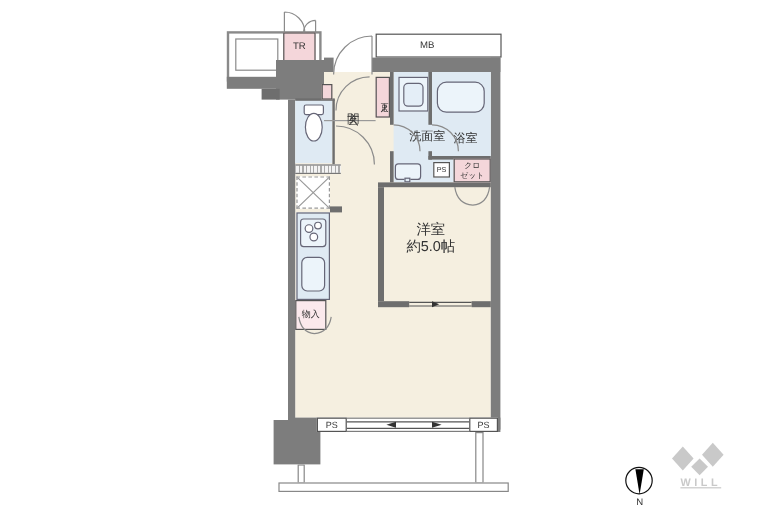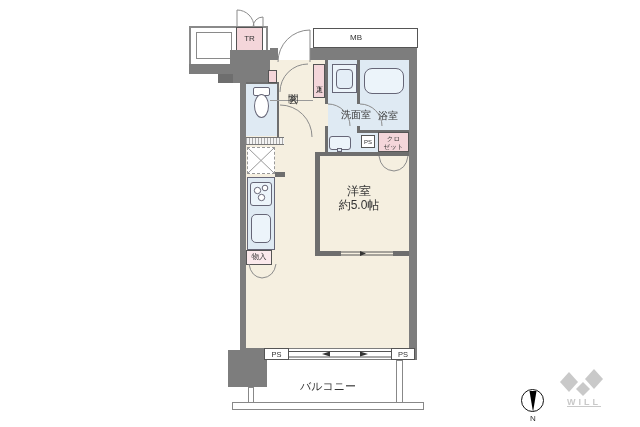--- a/index.html
+++ b/index.html
@@ -94,37 +94,36 @@
   <div class="lbl" style="left:320px;top:184px;width:78px;font-size:12px;">
     <span>洋室</span><br>
     <span>約5.0帖</span>
   </div>
 
   <div class="abs" style="left:247px;top:147px;width:28px;height:27px;background:#fff;border:1.5px dashed #999;"></div>
   <div class="abs wall2" style="left:275px;top:172px;width:10px;height:5px;"></div>
   <div class="abs blue" style="left:247px;top:177px;width:28px;height:73px;border:1px solid #667;"></div>
   <div class="abs fix" style="left:250px;top:182px;width:22px;height:24px;border-radius:3px;"></div>
   <div class="abs fix" style="left:251px;top:214px;width:20px;height:29px;border-radius:5px;"></div>
-  <div class="abs cen" style="left:246px;top:250px;width:26px;height:15px;background:#fbe9ec;border:1.5px solid #555;">
+  <div class="abs cen" style="left:246px;top:250px;width:26px;height:25px;background:#fbe9ec;border:1.5px solid #555;">
     <span class="lbl" style="position:static;font-size:7.5px;">物入</span>
   </div>
 
 
   <div class="abs" style="left:289px;top:349px;width:102px;height:10px;background:#fff;"></div>
   <div class="abs whitebox cen" style="left:264px;top:348px;width:25px;height:12px;border-width:1.5px;">
     <span style="font-size:7.5px;">PS</span>
   </div>
   <div class="abs whitebox cen" style="left:391px;top:348px;width:24px;height:12px;border-width:1.5px;">
     <span style="font-size:7.5px;">PS</span>
   </div>
 
   <div class="abs" style="left:248px;top:387px;width:6px;height:16px;background:#fff;border:1.5px solid #888;"></div>
   <div class="abs" style="left:396px;top:360px;width:7px;height:43px;background:#fff;border:1.5px solid #888;"></div>
   <div class="abs" style="left:232px;top:402px;width:192px;height:8px;background:#fff;border:1.5px solid #888;"></div>
-  <div class="lbl" style="left:266px;top:380px;width:124px;font-size:11px;">バルコニー</div>
 
   <div class="abs" style="left:521px;top:389px;width:23px;height:23px;background:#fff;border:1.5px solid #111;border-radius:50%;"></div>
   <div class="lbl" style="left:525px;top:414px;width:16px;font-size:8px;">N</div>
 
   <div class="lbl logo-text" style="left:558px;top:397px;width:52px;">WILL</div>
 
   <svg width="640" height="427" viewBox="0 0 640 427">
     <g stroke="#8b8b8b" stroke-width="1" fill="none">
 
       <path d="M237,27 L237,10 M237,10 A17,17 0 0 1 254,27"></path>

